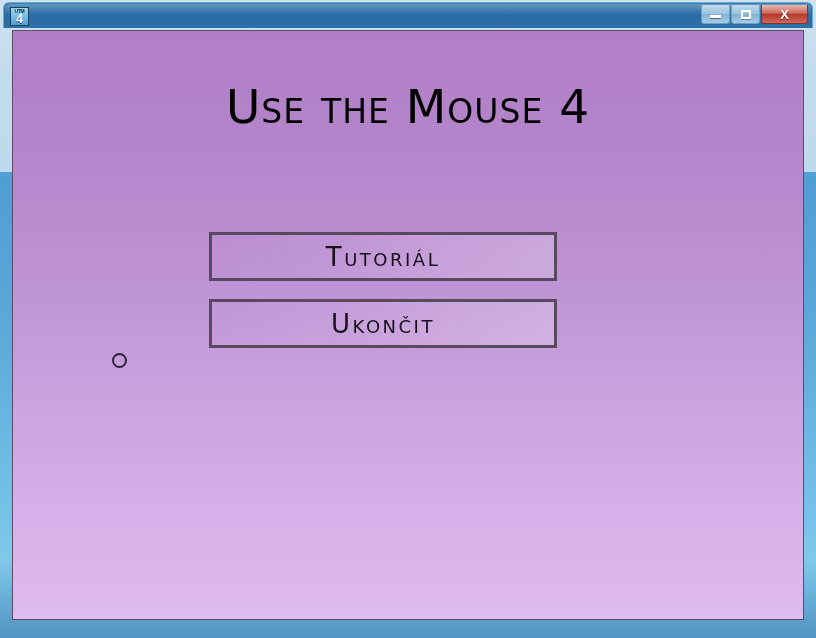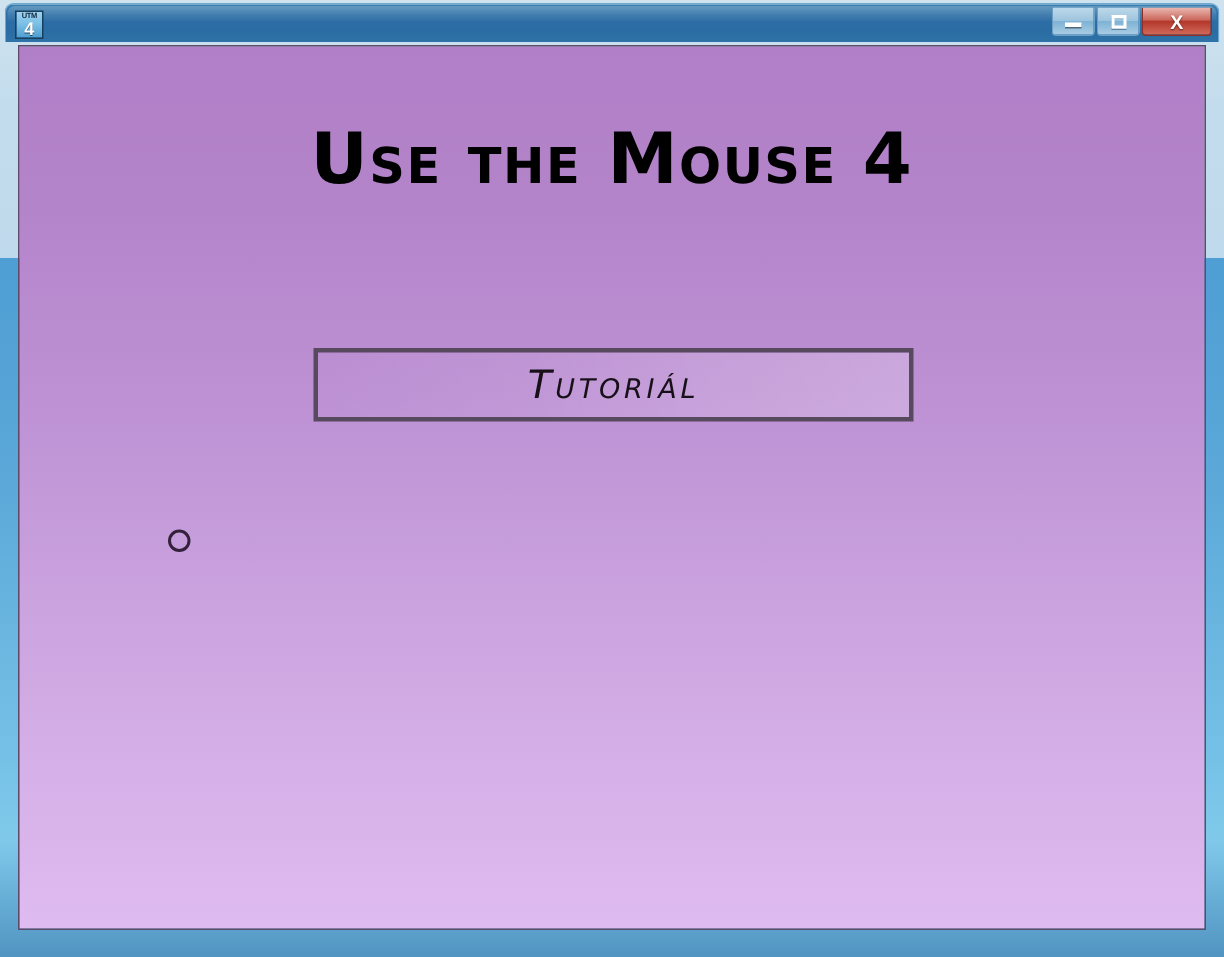--- a/index.html
+++ b/index.html
@@ -168,52 +168,51 @@
     overflow: hidden;
   }
 
   
   #page-title {
     position: absolute;
     left: 0; right: 0;
     top: 52px;
     text-align: center;
     font-family: "DejaVu Sans", sans-serif;
-    font-weight: bold;
+    font-weight: normal;
     font-size: 47px;
     font-variant: small-caps;
     letter-spacing: 1px;
     color: #000000;
     line-height: 1;
     white-space: nowrap;
   }
 
   
   #menu-buttons {
     position: absolute;
     left: 196px;
     top: 201px;
     width: 400px;
   }
   .menu-button {
-    width: 400px;
+    width: 348px;
     height: 49px;
     margin-bottom: 18px;
     border: 3px solid #574a5e;
     box-sizing: border-box;
     display: flex;
     align-items: center;
     justify-content: center;
     cursor: pointer;
     background: linear-gradient(90deg,
         rgba(255,255,255,0.00) 0%,
         rgba(255,255,255,0.06) 35%,
         rgba(255,255,255,0.16) 70%,
         rgba(255,255,255,0.22) 100%);
-    font-style: italic;
   }
   .menu-button .btn-label {
     font-family: "DejaVu Sans", sans-serif;
     font-size: 26px;
     font-variant: small-caps;
     letter-spacing: 2.5px;
     color: #171019;
     line-height: 1;
     white-space: nowrap;
   }
@@ -267,19 +266,22 @@
 
     <div id="menu-buttons">
 
       <div class="menu-button">
         <span class="btn-label">Tutoriál</span>
       </div>
 
 
 
 
+      <div class="menu-button">
+        <span class="btn-label">Ukončit</span>
+      </div>
 
     </div>
 
     <div id="cursor-marker"></div>
 
   </div>
 </div>
 
 </body></html>

